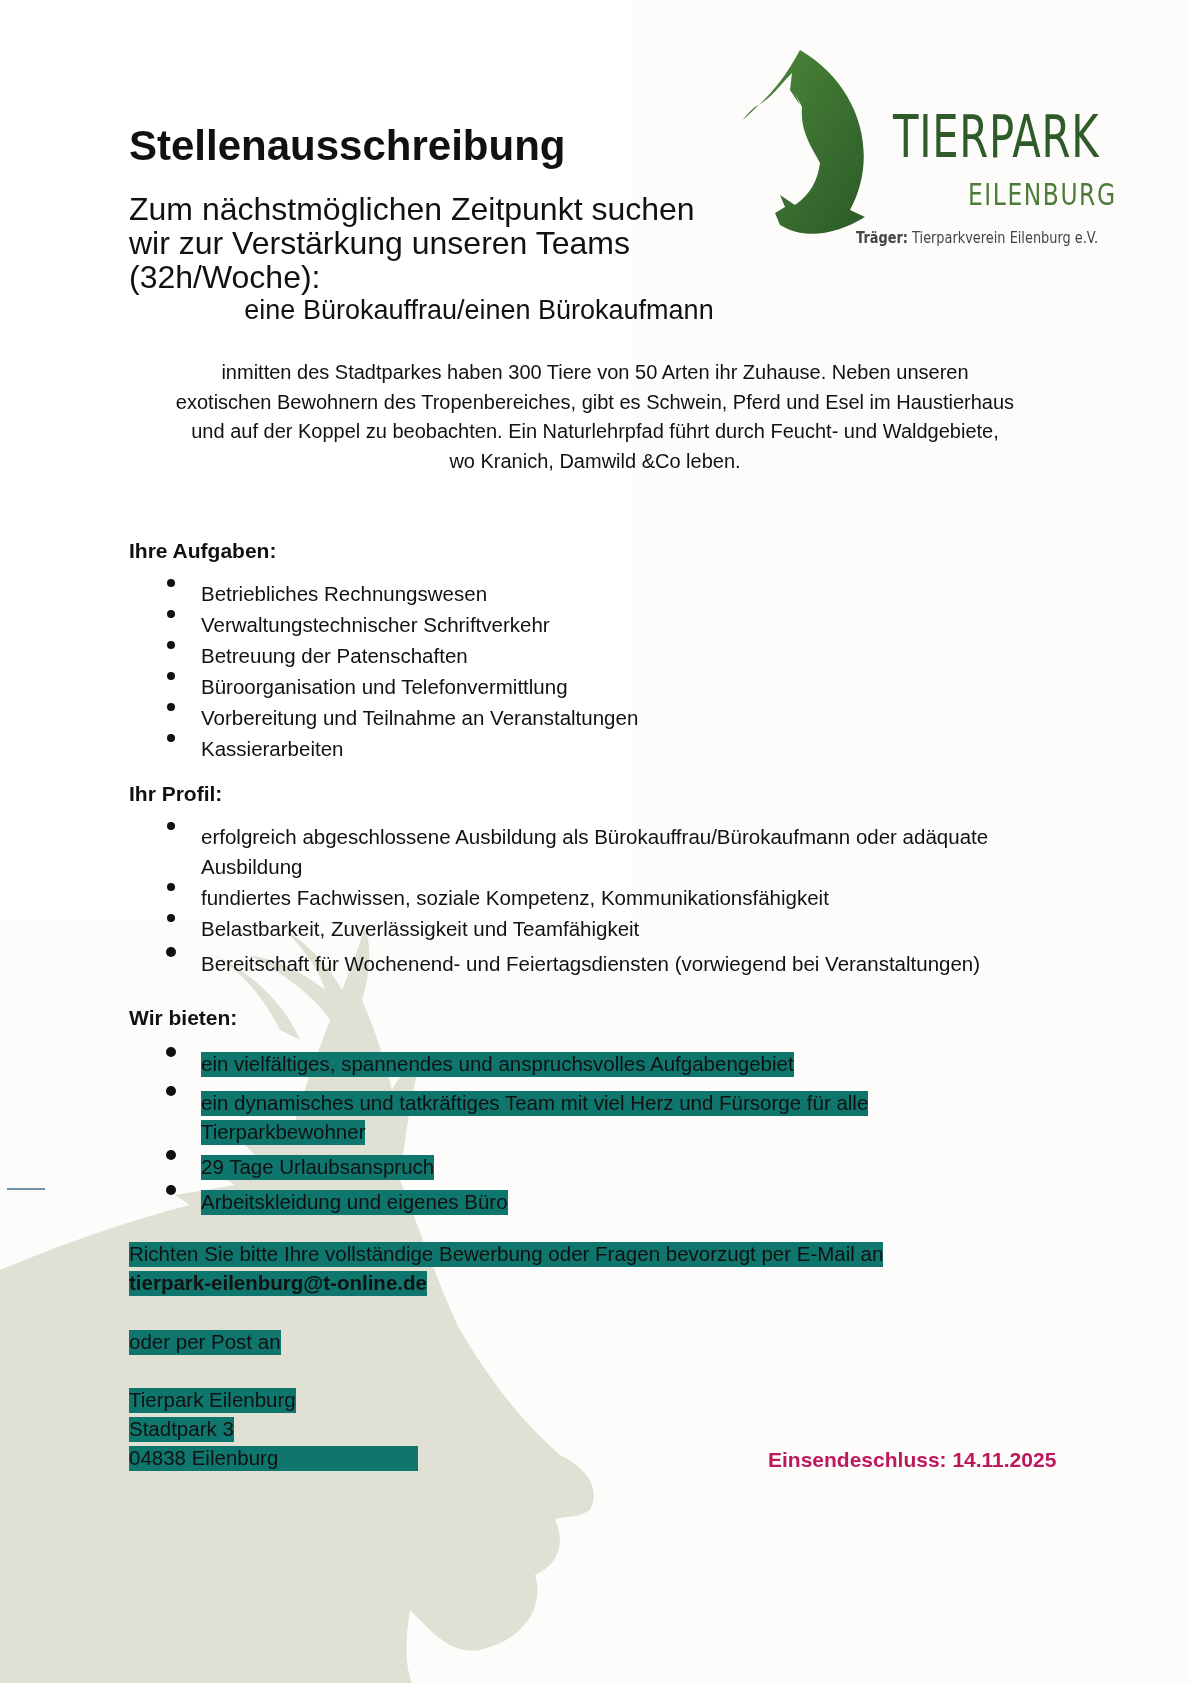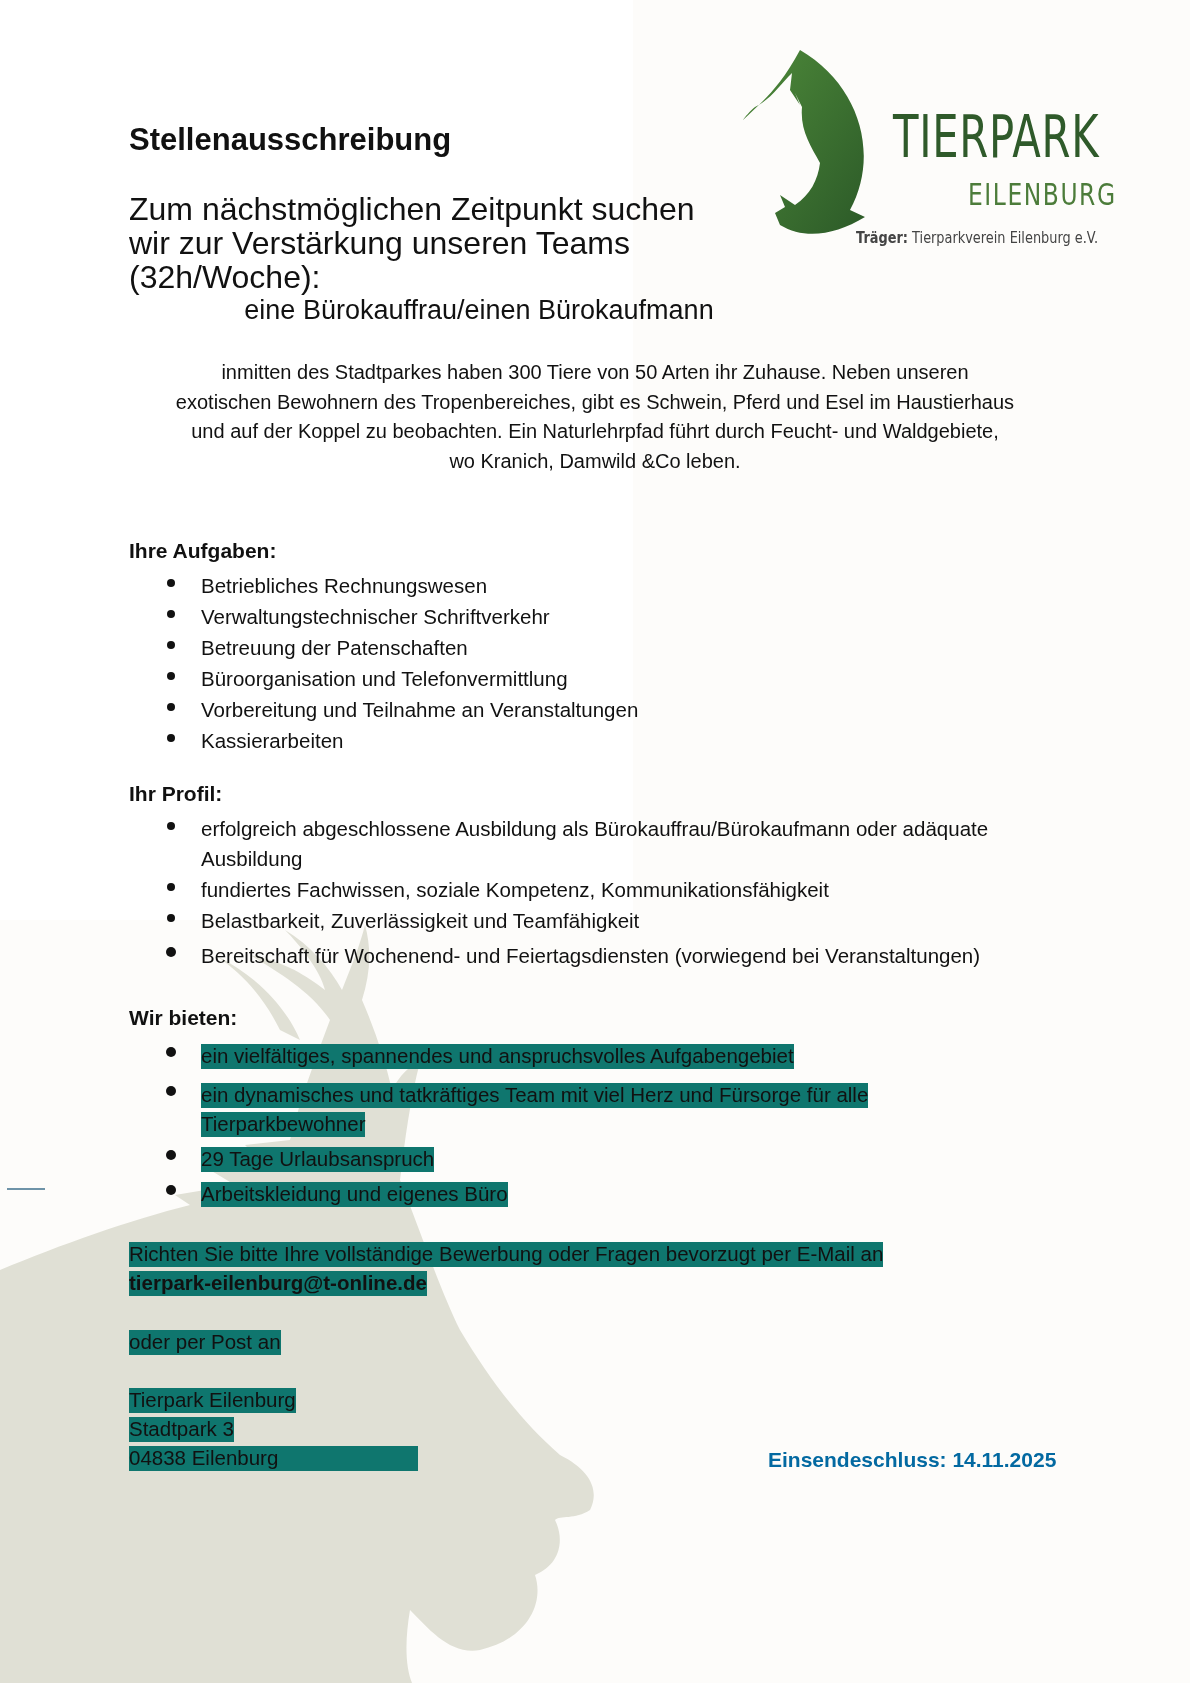--- a/index.html
+++ b/index.html
@@ -22,33 +22,33 @@
     color: #4c7c3a; font-family: "DejaVu Sans", sans-serif; transform: scaleX(0.78); transform-origin: left top; line-height: 1;
   }
   .logo-trager {
     position: absolute; left: 856px; top: 231px; font-size: 15px; color: #444; line-height: 1;
     font-family: "DejaVu Sans", sans-serif; transform: scaleX(0.86); transform-origin: left top; white-space: nowrap;
   }
   .logo-trager b { font-weight: bold; }
 
   .t { position: absolute; white-space: nowrap; line-height: 1.2; }
   .hl { background: #0f766e; }
-  .title { left: 129px; top: 121px; font-size: 31px; font-weight: bold; }
+  .title { left: 129px; top: 121px; font-size: 42px; font-weight: bold; }
   .sub { left: 129px; font-size: 32px; text-align: right; }
   .jobtitle { left: 0; width: 958px; text-align: center; top: 294px; font-size: 27px; font-weight: normal; }
   .intro { position: absolute; left: 120px; width: 950px; top: 358px; text-align: center; font-size: 20px; line-height: 29.5px; }
   .intro div { white-space: nowrap; }
   .sec { left: 129px; font-size: 21px; font-weight: bold; }
   .li { position: absolute; left: 0; font-size: 20.5px; white-space: nowrap; line-height: 1.2; }
   .li .dot { position: absolute; left: 167px; top: 9px; width: 8px; height: 8px; border-radius: 50%; background: #111; }
   .li .dot.big { width: 10px; height: 10px; left: 166px; top: 7px; }
-  .li .txt { position: absolute; left: 201px; top: 4px; text-align: right; }
+  .li .txt { position: absolute; left: 201px; top: 12px; text-align: right; }
   .body-t { left: 129px; font-size: 20.5px; }
   .email { font-weight: bold; }
-  .deadline { left: 768px; top: 1447px; font-size: 21px; font-weight: bold; color: #0369a1; }
+  .deadline { left: 768px; top: 1447px; font-size: 21px; font-weight: bold; color: #be185d; }
   .blueline { position: absolute; left: 7px; top: 1188px; width: 38px; height: 2px; background: #6e93a8; }
 </style>
 </head>
 <body>
 
 <div class="page-white"></div>
 
 <svg class="watermark" viewBox="0 0 1190 1683">
   <path fill="#e0e0d5" d="
     M0,1270

